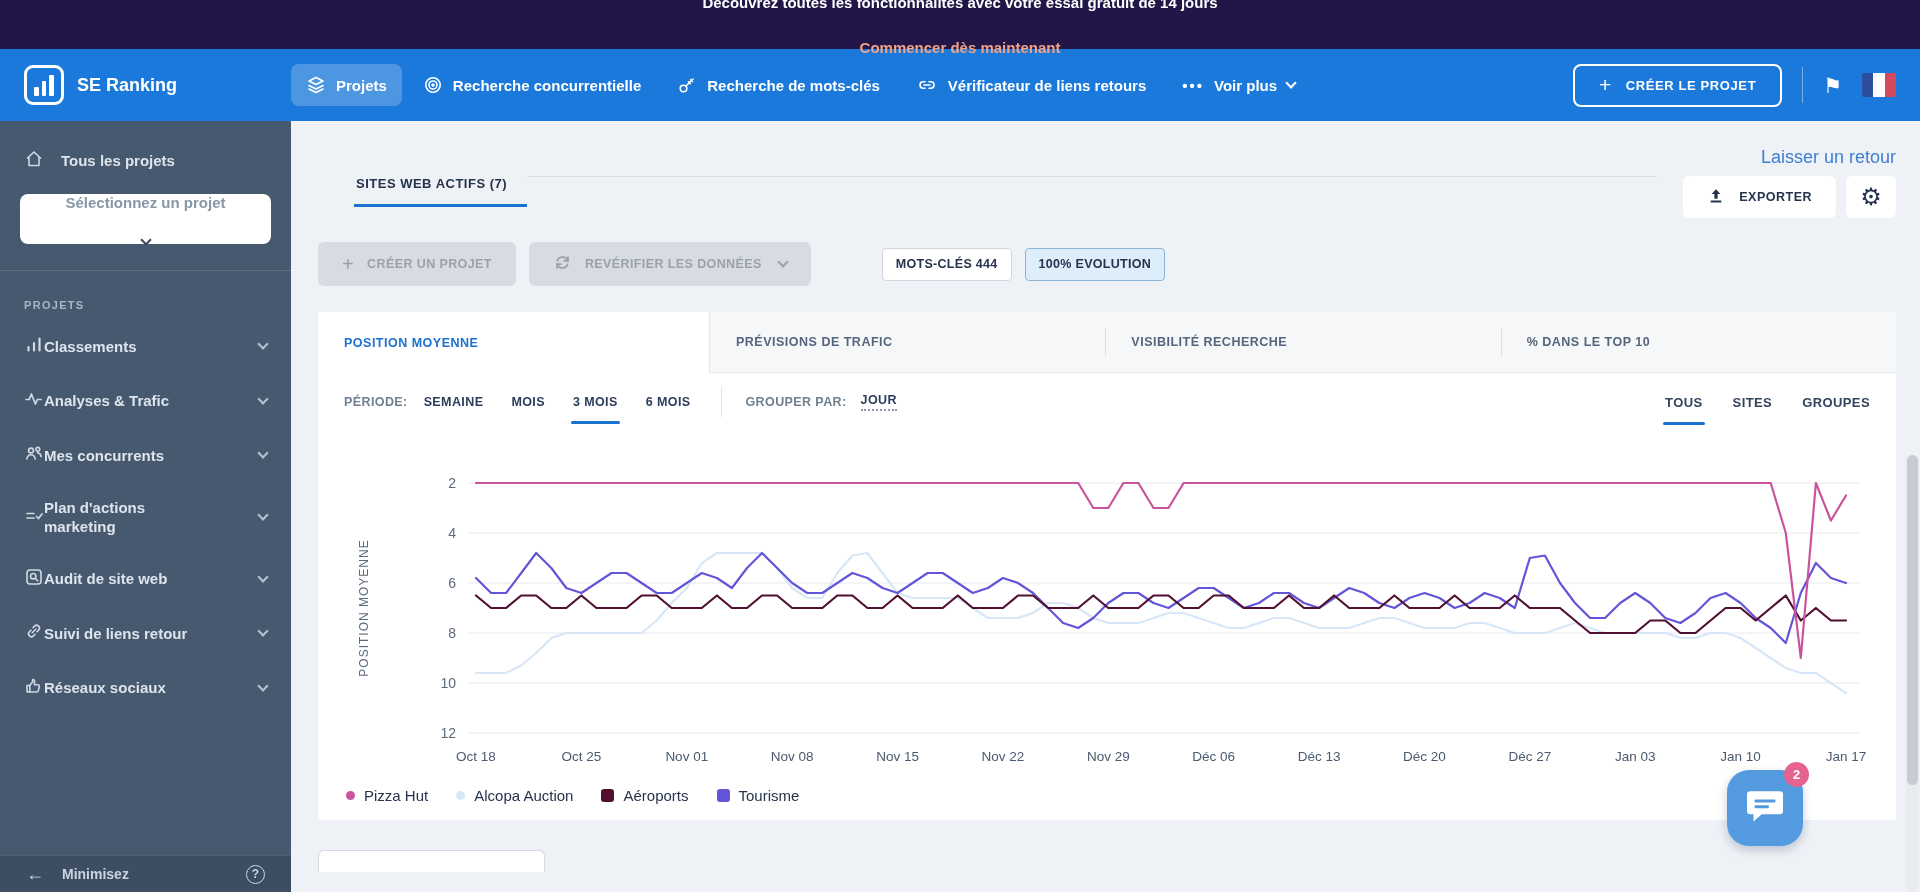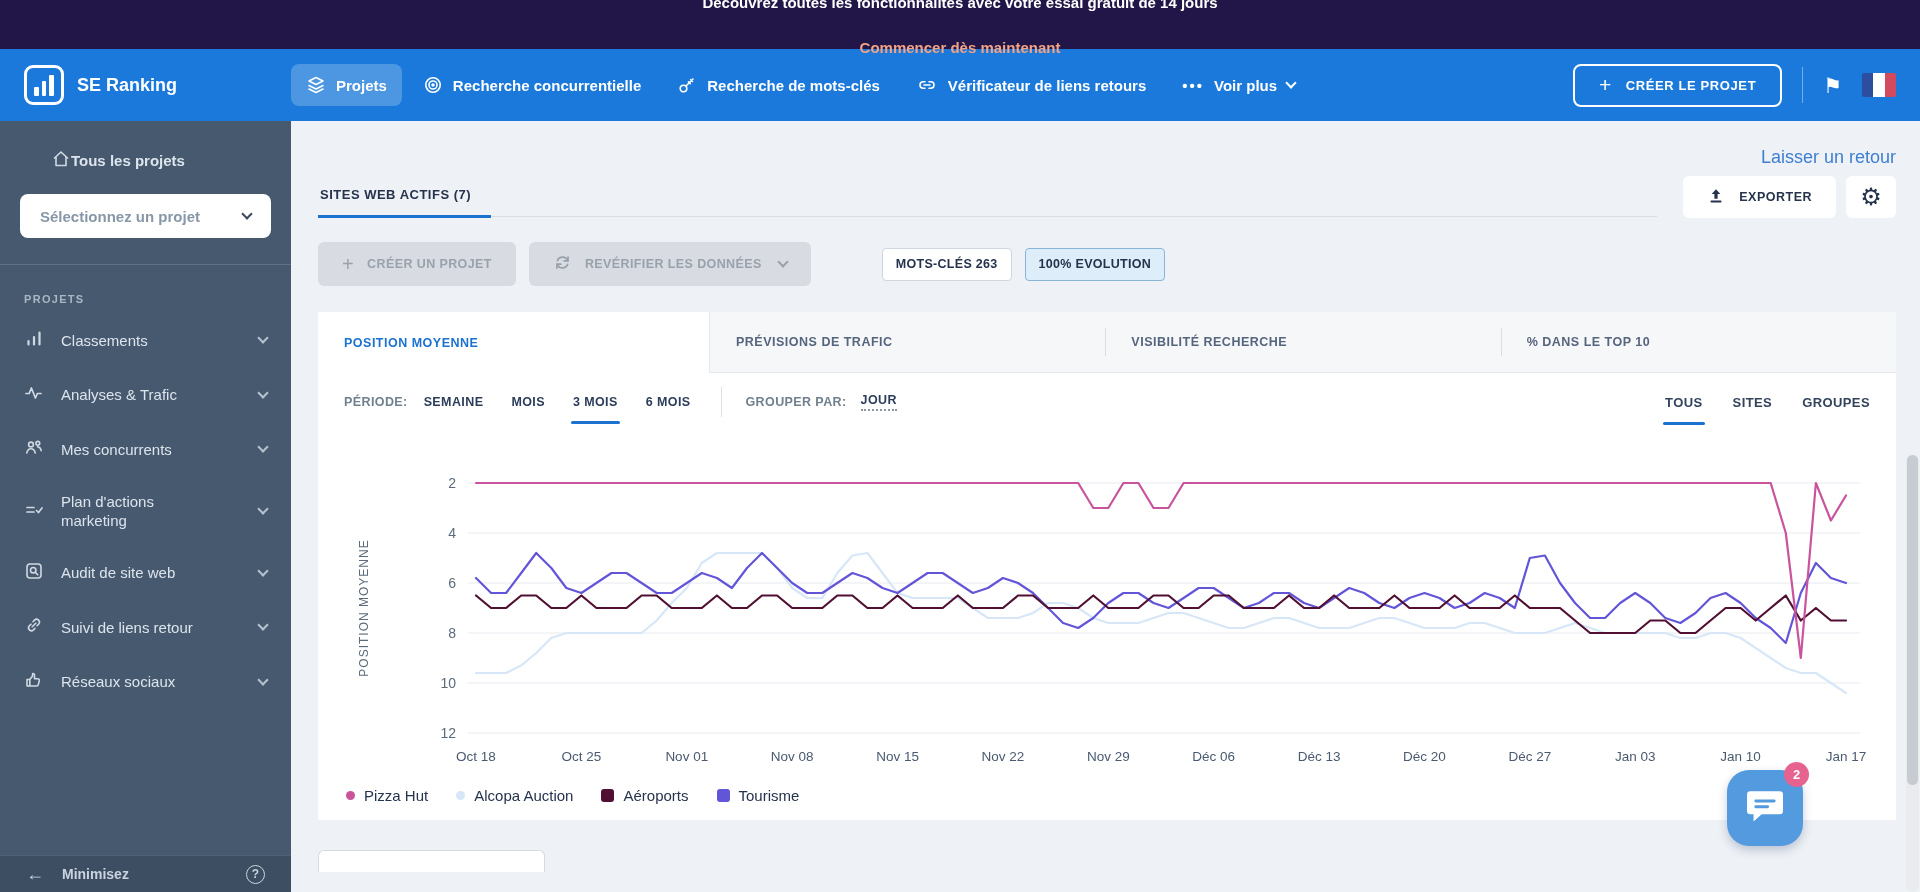--- a/index.html
+++ b/index.html
@@ -30,43 +30,43 @@
   .create-btn { border:2px solid #fff; border-radius:8px; padding:12px 24px; font-size:13px;
     font-weight:bold; letter-spacing:.6px; display:flex; align-items:center; gap:14px; cursor:pointer; }
   .create-btn .plus { font-size:21px; line-height:12px; font-weight:normal; }
   .nav-divider { width:1px; height:36px; background:rgba(255,255,255,.4); }
   .flag-glyph { font-size:21px; line-height:1; cursor:pointer; }
   .fr-flag { width:34px; height:24px; display:flex; border-radius:2px; overflow:hidden; cursor:pointer; }
   .fr-flag i { flex:1; }
   
   .layout { display:flex; height:771px; }
   .sidebar { width:291px; background:#47596e; flex-shrink:0; position:relative; color:#dce4ed; }
-  .side-item { display:flex; align-items:center; padding:28px 24px 0; font-size:15px; font-weight:bold; cursor:pointer;margin-left:27px; }
+  .side-item { display:flex; align-items:center; gap:17px; padding:28px 24px 0; font-size:15px; font-weight:bold; cursor:pointer; }
   .side-item svg, .side-nav-item svg { flex-shrink:0; opacity:.92; }
-  .project-select { margin:22px 20px 0; background:#fff; border-radius:8px; height:44px; display:flex;
+  .project-select { margin:22px 20px 0; background:#fff; border-radius:8px; height:50px; display:flex;
     align-items:center; justify-content:space-between; padding:0 20px; color:#8897a8; font-size:15px;
-    font-weight:bold; cursor:pointer; }
+    font-weight:bold; cursor:pointer;flex-direction:column; }
   .project-select .chev { border-color:#3c4a5e; }
   .side-divider { height:1px; background:rgba(255,255,255,.14); margin-top:26px; }
   .side-label { padding:28px 24px 8px; font-size:11px; letter-spacing:1.3px; color:#a9b6c5; font-weight:bold; }
-  .side-nav-item { display:flex; align-items:center; gap:17px; padding:15px 24px; font-size:15px;
-    font-weight:normal; cursor:pointer; line-height:1.3; }
+  .side-nav-item { display:flex; align-items:center; padding:15px 24px; font-size:15px;
+    font-weight:bold; cursor:pointer; line-height:1.3; }
   .side-nav-item .lbl { margin-right:auto; }
   .side-nav-item .lbl.narrow { max-width:132px; }
   .side-nav-item .chev { border-color:#b6c2cf; }
   .sidebar-bottom { position:absolute; bottom:0; left:0; right:0; height:37px; background:#3d4e62;
     border-top:1px solid rgba(255,255,255,.1); display:flex; align-items:center; gap:18px;
     padding:0 26px; font-size:14px; font-weight:bold; color:#c9d4e0; }
   .arrow-left { font-size:18px; line-height:1; cursor:pointer; }
   .help-circle { margin-left:auto; width:19px; height:19px; border:1.6px solid #c9d4e0; border-radius:50%;
     display:flex; align-items:center; justify-content:center; font-size:12px; cursor:pointer; }
   
   .main { flex:1; position:relative; padding:0 24px 0 27px; }
   .feedback-link { text-align:right; margin-top:26px; font-size:18px; color:#3e7fd1; cursor:pointer; }
-  .tabs-row { display:flex; align-items:flex-end; margin-top:8px; }
+  .tabs-row { display:flex; align-items:flex-start; margin-top:8px;margin-left:36px; }
   .sites-tab { font-size:13px; font-weight:bold; letter-spacing:.5px; color:#26334d;
     padding:0 20px 13px 2px; border-bottom:3px solid #1b72cf; cursor:pointer; }
   .tabs-line { flex:1; height:1px; background:#d9dee4; margin-bottom:1px; }
   .export-btn { background:#fff; border-radius:6px; height:42px; padding:0 24px; display:flex; align-items:center;
     gap:14px; font-size:12.5px; font-weight:bold; letter-spacing:.5px; color:#26334d; margin-left:26px; cursor:pointer; }
   .gear-btn { background:#fff; border-radius:6px; height:42px; width:50px; margin-left:10px; display:flex;
     align-items:center; justify-content:center; font-size:24px; color:#26334d; cursor:pointer; }
   .actions-row { margin-top:24px; display:flex; align-items:center; gap:13px; }
   .disabled-btn { background:#d8dce2; color:#99a2ac; border-radius:6px; height:44px; padding:0 24px;
     display:flex; align-items:center; gap:13px; font-size:12.5px; font-weight:bold; letter-spacing:.4px; cursor:default; }
@@ -300,21 +300,21 @@
       <div class="disabled-btn">
         <span><svg width="19" height="19" viewBox="0 0 20 20" fill="none" stroke="#99a2ac" stroke-width="1.8" stroke-linecap="round">
               <path d="M15.5 8.2A5.8 5.8 0 004.6 8"></path>
               <path d="M4.5 11.8A5.8 5.8 0 0015.4 12"></path>
               <path d="M15.8 4.2v4h-4"></path>
               <path d="M4.2 15.8v-4h4"></path>
             </svg></span>
         <span>REVÉRIFIER LES DONNÉES</span>
         <span class="chev"></span>
       </div>
-      <div class="badge keywords">MOTS-CLÉS 263</div>
+      <div class="badge keywords">MOTS-CLÉS 444</div>
       <div class="badge evolution">100% EVOLUTION</div>
     </div>
 
     <div class="card">
       <div class="card-tabs">
         <div class="card-tab active">POSITION MOYENNE</div>
         <div class="card-tab">PRÉVISIONS DE TRAFIC</div>
         <div class="card-tab sep">VISIBILITÉ RECHERCHE</div>
         <div class="card-tab sep">% DANS LE TOP 10</div>
       </div>

